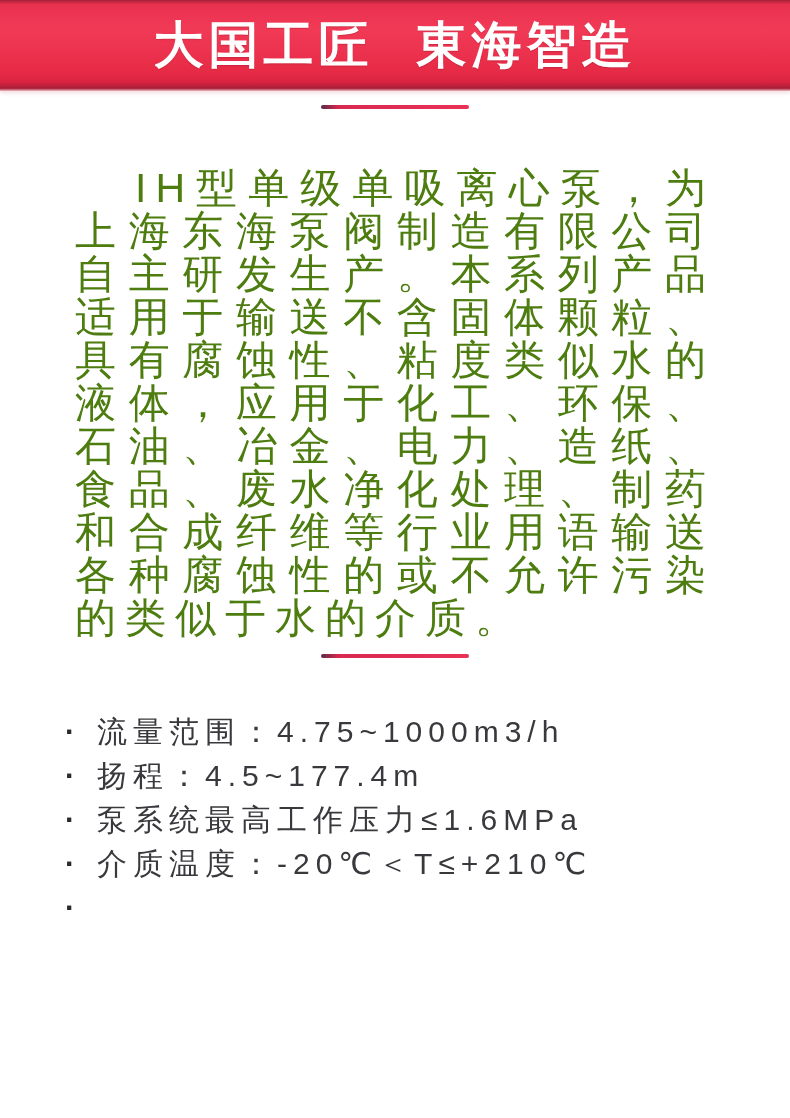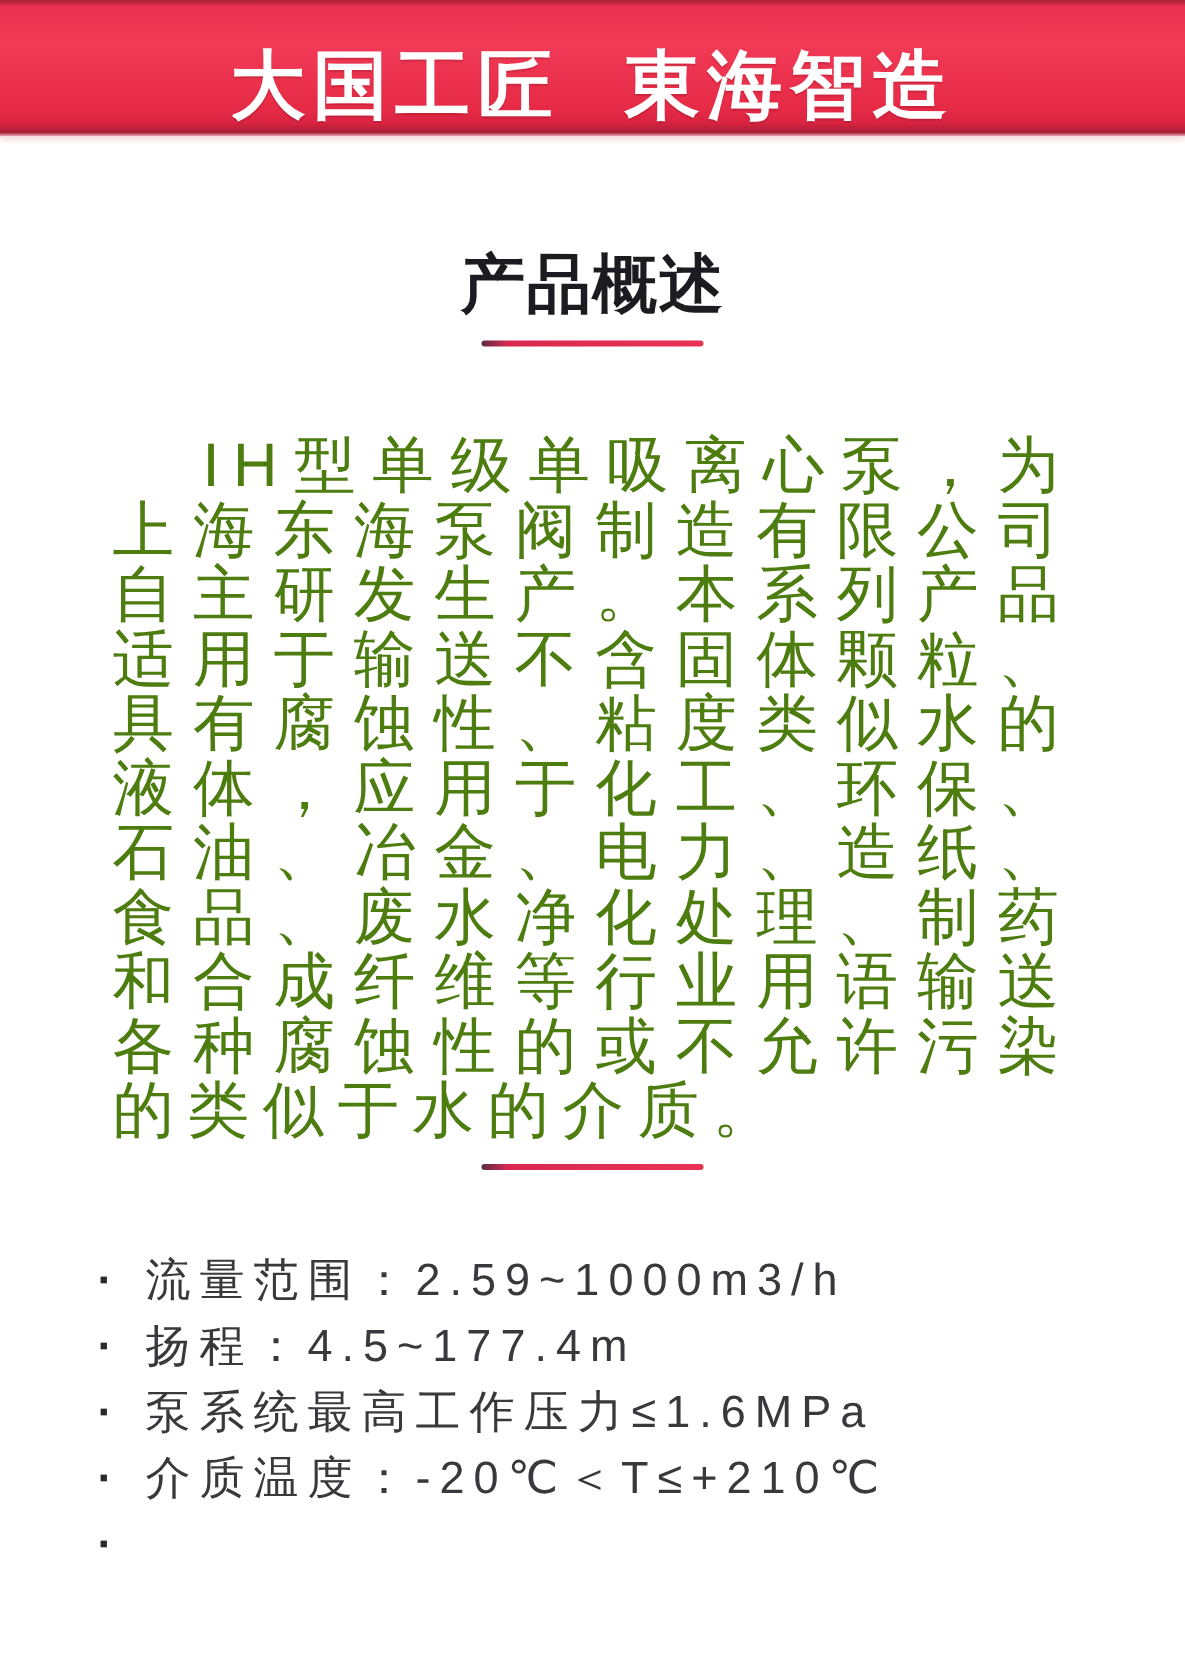--- a/index.html
+++ b/index.html
@@ -12,21 +12,21 @@
     position: relative;
     width: 790px;
     height: 1118px;
     background: #ffffff;
     overflow: hidden;
   }
   
   .banner {
     height: 91px;
     display: flex;
-    align-items: flex-end;
+    align-items: center;
     justify-content: center;
     background: linear-gradient(180deg,
       #a82137 0%,
       #e93150 5%,
       #f13a56 32%,
       #e72b47 78%,
       #da2441 90%,
       #a81e36 97%,
       #eeb9c1 100%);
     box-shadow: 0 2px 4px rgba(190, 60, 80, 0.18);
@@ -99,32 +99,31 @@
 </head>
 <body>
 
 <div class="page">
 
   <header class="banner">
     <h1 class="banner-title">大国工匠 東海智造</h1>
   </header>
 
   <section class="section-overview">
-    <h2 class="section-title">产品概述</h2>
     <div class="title-underline"></div>
     <p class="overview-paragraph">IH型单级单吸离心泵，为上海东海泵阀制造有限公司自主研发生产。本系列产品适用于输送不含固体颗粒、具有腐蚀性、粘度类似水的液体，应用于化工、环保、石油、冶金、电力、造纸、食品、废水净化处理、制药和合成纤维等行业用语输送各种腐蚀性的或不允许污染的类似于水的介质。</p>
   </section>
 
   <section class="section-conditions">
     <div class="title-underline"></div>
 
     <ul class="conditions-list">
       <li>
         <span class="bullet">·</span>
-        <span>流量范围：2.59~1000m3/h</span>
+        <span>流量范围：4.75~1000m3/h</span>
       </li>
       <li>
         <span class="bullet">·</span>
         <span>扬程：4.5~177.4m</span>
       </li>
       <li>
         <span class="bullet">·</span>
         <span>泵系统最高工作压力≤1.6MPa</span>
       </li>
       <li>

